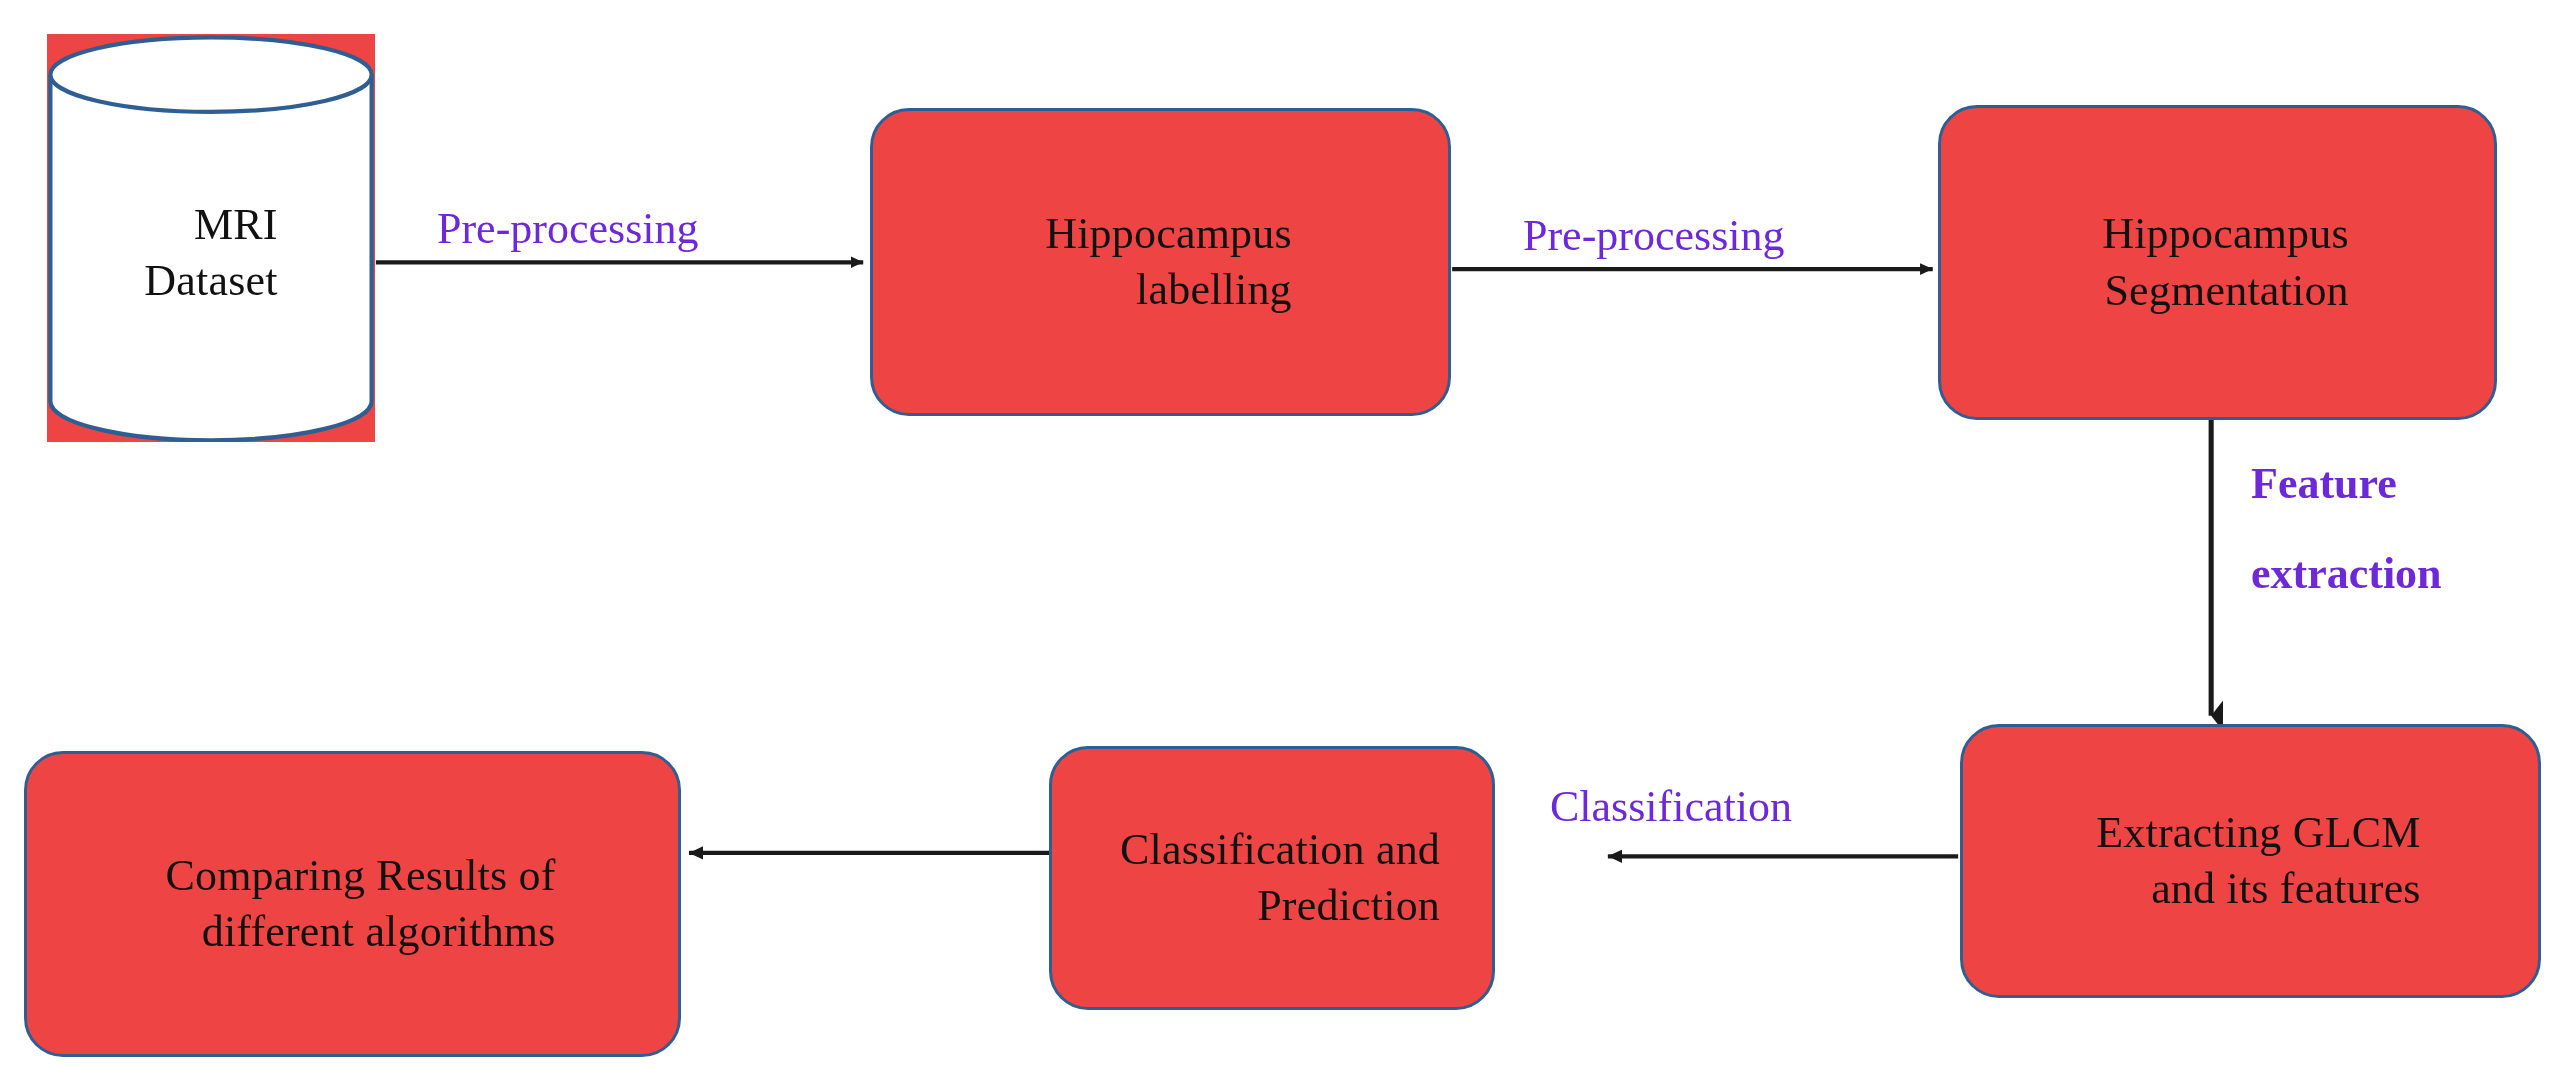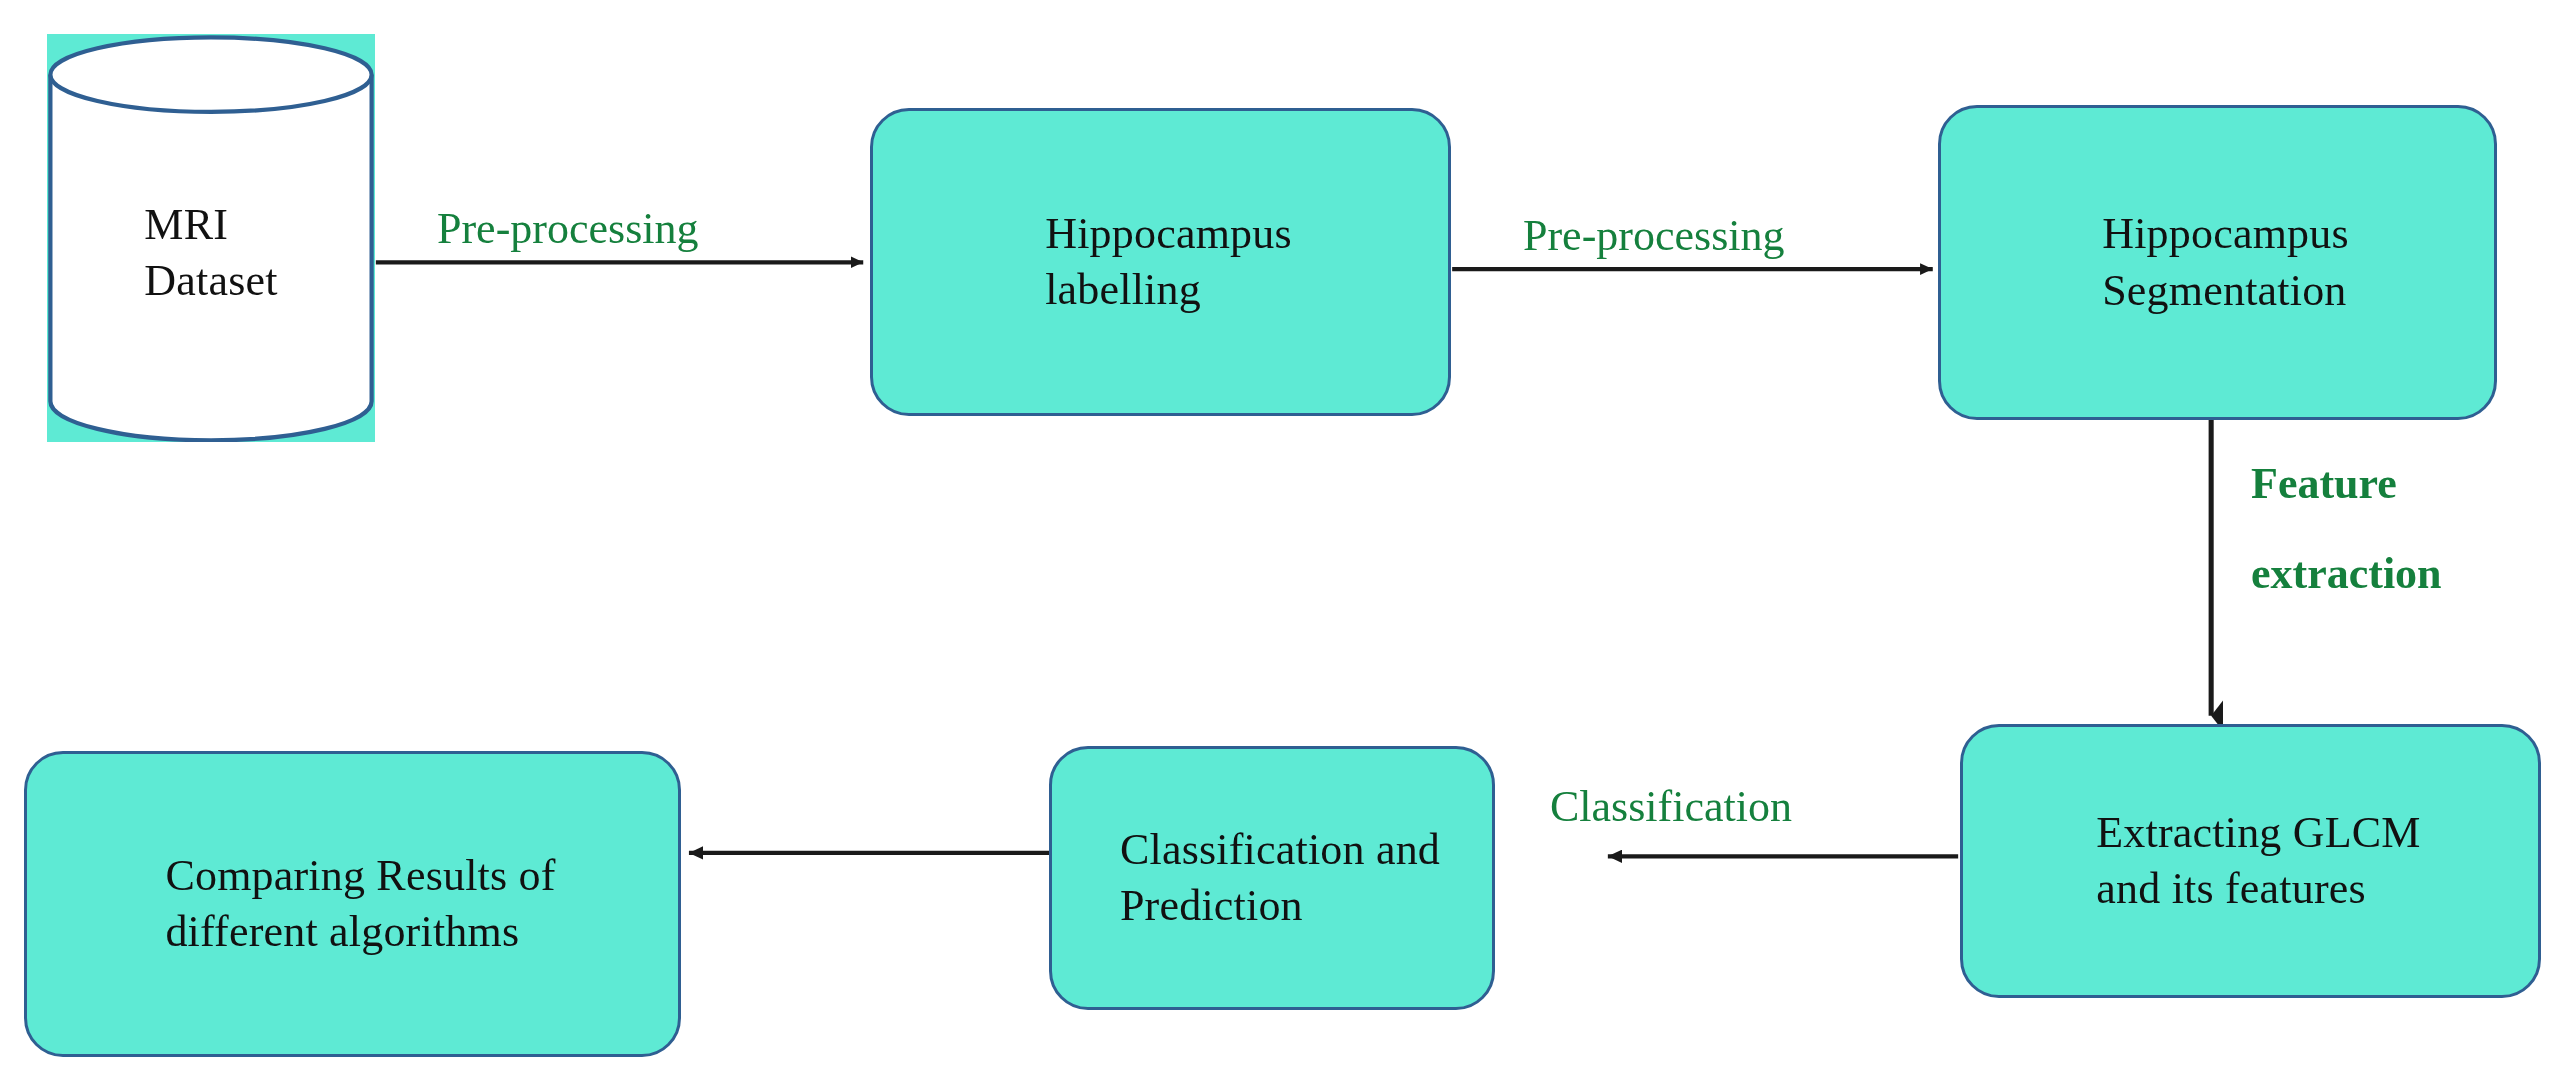--- a/index.html
+++ b/index.html
@@ -18,25 +18,25 @@
   #flow-canvas {
     position: absolute;
     left: 0;
     top: 0;
     width: 2576px;
     height: 1067px;
   }
   .node {
     position: absolute;
     box-sizing: border-box;
-    background: #5eead4;
+    background: #ef4444;
     display: flex;
     align-items: center;
     justify-content: center;
-    text-align: left;
+    text-align: right;
   }
   .rounded-box {
     border: 3.4px solid #2f5f92;
     border-radius: 39px;
     padding-left: 16px;
   }
   .node-label {
     font-size: 44px;
     line-height: 1.28;
     letter-spacing: 0.2px;
@@ -92,21 +92,21 @@
     left: 24px;
     top: 751px;
     width: 657px;
     height: 306px;
   }
   
   .edge-label {
     position: absolute;
     font-size: 44px;
     line-height: 1.25;
-    color: #15803d;
+    color: #6d28d9;
     white-space: pre-line;
   }
   #edge-label-preprocessing-1 { left: 437px;  top: 201px; }
   #edge-label-preprocessing-2 { left: 1523px; top: 208px; }
   #edge-label-feature-extraction { left: 2251px; top: 439px; line-height: 2.05; font-weight: bold; }
   #edge-label-classification { left: 1550px; top: 779px; }
 </style>
 </head>
 <body>
 

